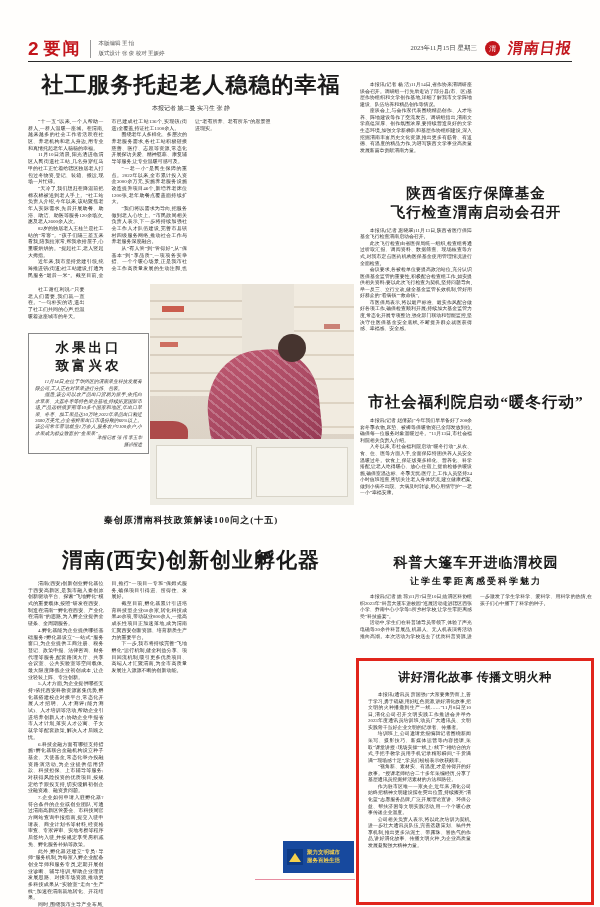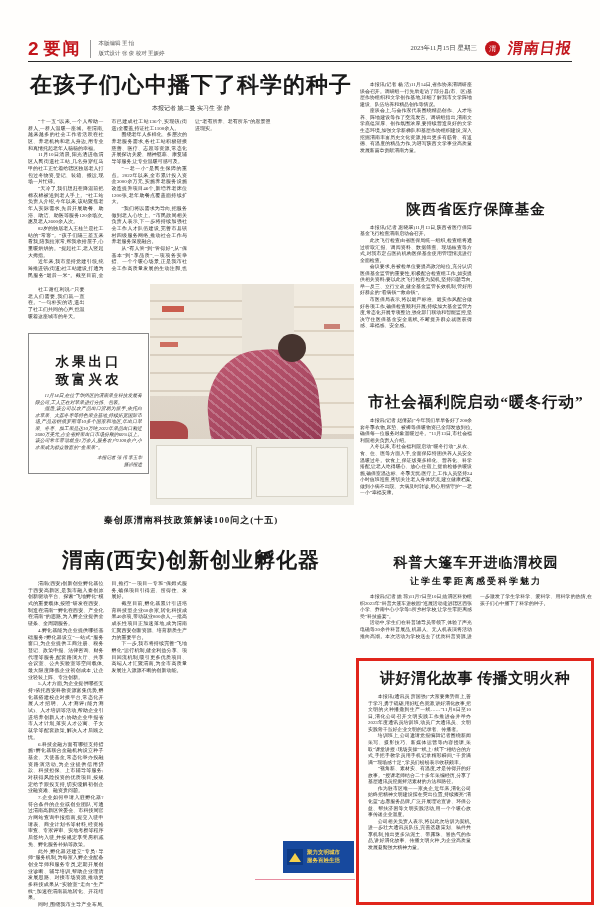--- a/index.html
+++ b/index.html
@@ -27,22 +27,22 @@
   h1,h2,h3 { font-weight:bold; text-align:center; }
   
   #lead { position:absolute; left:28px; top:70px; width:326px; }
   #lead h1 { font-family:"Liberation Sans",sans-serif; font-size:22px; letter-spacing:1px; }
   .byline { text-align:center; font-size:6px; color:#333; margin-top:4px; }
   #lead .cols { margin-top:6px; height:163px; columns:4; column-gap:8px; }
   #lead-cont { position:absolute; left:28px; top:287px; width:120px; height:42px;
                columns:2; column-gap:7px; column-fill:auto; overflow:hidden; }
   #lead-cont p { font-size:5px; line-height:1.34; text-align:justify; text-indent:2em; color:#2b2b2b; }
   
-  #fruit { position:absolute; left:28px; top:333px; width:121px; height:141px;
-           border:0.8px solid #888; padding:19px 6px; }
+  #fruit { position:absolute; left:28px; top:333px; width:121px; height:121px;
+           border:0.8px solid #888; padding:5px 6px; }
   #fruit h2 { font-size:13.5px; letter-spacing:3px; line-height:1.35; }
   #fruit .cols { margin-top:4px; height:84px; columns:1; }
   #fruit .cols p { font-style:italic; font-size:4.8px; color:#333; }
   .photo-credit { position:absolute; right:6px; bottom:4px; text-align:right;
                   font-size:4.6px; font-style:italic; color:#333; line-height:1.5; }
   
   #photo { position:absolute; left:150px; top:284px; width:204px; height:221px;
            background:linear-gradient(#e6ded2,#d8cec1); overflow:hidden; }
   .ph { position:absolute; }
   .boxes-l { left:0; top:0; width:92px; height:112px;
@@ -68,27 +68,27 @@
   .kicker { text-align:center; font-size:9px; font-weight:bold; letter-spacing:1px;margin-top:8px; }
   #incu h1 { font-family:"Liberation Sans",sans-serif; font-size:21px; margin-top:19px; letter-spacing:1px; }
   #incu .cols { margin-top:7px; height:345px; columns:4; column-gap:8px; }
   
   .rart { position:absolute; left:360px; width:232px; }
   .rart h2 { font-size:15.5px; letter-spacing:1px; line-height:1.3; }
   .rart .sub { text-align:center; font-size:9px; font-weight:bold; letter-spacing:2px; margin-top:3px; }
   .rart .cols { margin-top:6px; columns:2; column-gap:8px; }
   .rart .cols p { font-size:4.9px; }
   #ra1 { top:76px; }  #ra1 .cols { height:88px; }
-  #ra2 { top:200px; } #ra2 h2 { font-size:14.5px; } #ra2 .cols { height:132px; }
+  #ra2 { top:184px; } #ra2 h2 { font-size:14.5px; } #ra2 .cols { height:132px; }
   #ra3 { top:392px; } #ra3 .cols { height:126px; }
   #ra4 { top:554px; } #ra4 h2 { font-size:14px; } #ra4 .cols { height:56px; }
   
   #hl { position:absolute; left:356px; top:658px; width:238px; height:247px;
         border:3px solid #e1251b; padding:8px 9px 6px; background:#fffefc; }
-  #hl h2 { font-size:15px; letter-spacing:.5px; }
+  #hl h2 { font-size:12px; letter-spacing:.5px; }
   #hl .cols { margin-top:6px; height:198px; columns:2; column-gap:8px; column-fill:auto; overflow:hidden; }
   #hl .cols p { font-size:4.9px; line-height:1.34; text-align:justify; text-indent:2em; color:#2b2b2b; }
   
   #banner { position:absolute; left:283px; top:841px; width:71px; height:32px;
         background:#17499e; display:flex; align-items:center; gap:4px; padding:3px 4px; }
   .emblem { width:16px; height:16px; background:#0d3a85; display:flex; align-items:center; justify-content:center; flex:none; }
   .emblem span { width:0; height:0; border-left:6px solid transparent; border-right:6px solid transparent; border-bottom:9px solid #f5d04c; }
   .banner-text div { font-size:5.5px; font-weight:bold; color:#f5d04c; line-height:1.45;
         font-family:"Liberation Sans",sans-serif; white-space:nowrap; }
   #banner-rule { position:absolute; left:255px; top:879px; width:100px; height:1px; background:#e78ca0; }
@@ -107,21 +107,21 @@
       <span>版式设计 张 俊  校对 王媛婷</span>
     </span>
     <span class="hdr-right">
       <span class="date">2023年11月15日 星期三</span>
       <span class="seal">渭</span>
       <span class="masthead">渭南日报</span>
     </span>
   </div>
 
   <div id="lead">
-    <h1>在孩子们心中播下了科学的种子</h1>
+    <h1>社工服务托起老人稳稳的幸福</h1>
     <div class="byline">本报记者 姚二曼 实习生 张 静</div>
     <div class="cols">
         <p>“十一五”以来,一个人帮助一群人,一群人温暖一座城。在渭南,越来越多的社会工作者活跃在社区、养老机构和老人身边,用专业和真情托起老年人稳稳的幸福。</p>
         <p>11月10日清晨,阳光洒进临渭区人民街道社工站,几名身穿红马甲的社工正忙着给辖区独居老人打包过冬物资,登记、装箱、搬运,现场一片忙碌。</p>
         <p>“天冷了,我们想赶在降温前把棉衣棉被送到老人手上。”社工站负责人介绍,今年以来,该站聚焦老年人实际需求,先后开展助餐、助浴、助洁、助医等服务120余场次,惠及老人2600余人次。</p>
         <p>82岁的独居老人王桂兰是社工站的“常客”。“孩子们隔三差五来看我,陪我拉家常,帮我收拾屋子,心里暖烘烘的。”提起社工,老人竖起大拇指。</p>
         <p>近年来,我市坚持党建引领,统筹推进镇(街道)社工站建设,打通为民服务“最后一米”。截至目前,全市已建成社工站136个,实现镇(街道)全覆盖,持证社工1100余人。</p>
         <p>围绕老年人多样化、多层次的养老服务需求,各社工站积极链接慈善、医疗、志愿等资源,常态化开展探访关爱、精神慰藉、康复辅导等服务,让专业温暖可感可及。</p>
         <p>“一老一小”是民生保障的重点。2022年以来,全市累计投入资金3000余万元,实施养老服务设施改造提升项目46个,新增养老床位1200张,老年助餐点覆盖面持续扩大。</p>
         <p>“我们将以需求为导向,把服务做到老人心坎上。”市民政局相关负责人表示,下一步将持续加强社会工作人才队伍建设,完善市县镇村四级服务网络,推动社会工作与养老服务深度融合。</p>
@@ -181,20 +181,21 @@
   <div id="ra1" class="rart">
     <div class="cols">
         <p>本报讯(记者 杨 洁)11月14日,省作协来渭调研座谈会召开。调研组一行先后走访了部分县(市、区)基层作协组织和文学创作基地,详细了解我市文学阵地建设、队伍培养和精品创作等情况。</p>
         <p>座谈会上,与会作家代表围绕精品创作、人才培养、阵地建设等作了交流发言。调研组指出,渭南文学底蕴深厚、创作氛围浓厚,要持续营造良好的文学生态环境,加强文学新梯队和基层作协组织建设,深入挖掘渭南丰富历史文化资源,推出更多有筋骨、有道德、有温度的精品力作,为谱写陕西文学事业高质量发展新篇章贡献渭南力量。</p>
       </div>
   </div>
 
   <div id="ra2" class="rart">
     <h2>
       <span>陕西省医疗保障基金</span><br>
+      <span>飞行检查渭南启动会召开</span>
     </h2>
     <div class="cols">
         <p>本报讯(记者 惠晓翠)11月13日,陕西省医疗保障基金飞行检查渭南启动会召开。</p>
         <p>此次飞行检查由省医保局统一组织,检查组将通过听取汇报、调阅资料、数据筛查、现场核查等方式,对我市定点医药机构医保基金使用管理情况进行全面检查。</p>
         <p>会议要求,各被检单位要提高政治站位,充分认识医保基金监管的重要性,积极配合检查组工作,如实提供相关资料;要以此次飞行检查为契机,坚持问题导向,举一反三、立行立改,健全基金监管长效机制,管好用好群众的“看病钱”“救命钱”。</p>
         <p>市医保局表示,将以最严标准、最实作风配合做好各项工作,确保检查顺利开展;持续加大基金监管力度,常态化开展专项整治,强化部门联动和智能监控,坚决守住医保基金安全底线,不断提升群众就医获得感、幸福感、安全感。</p>
       </div>
   </div>
 
   <div id="ra3" class="rart">

